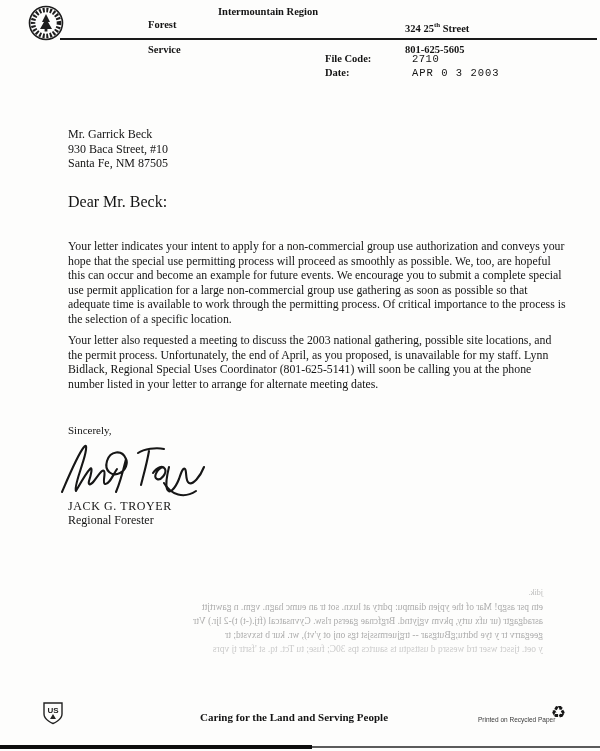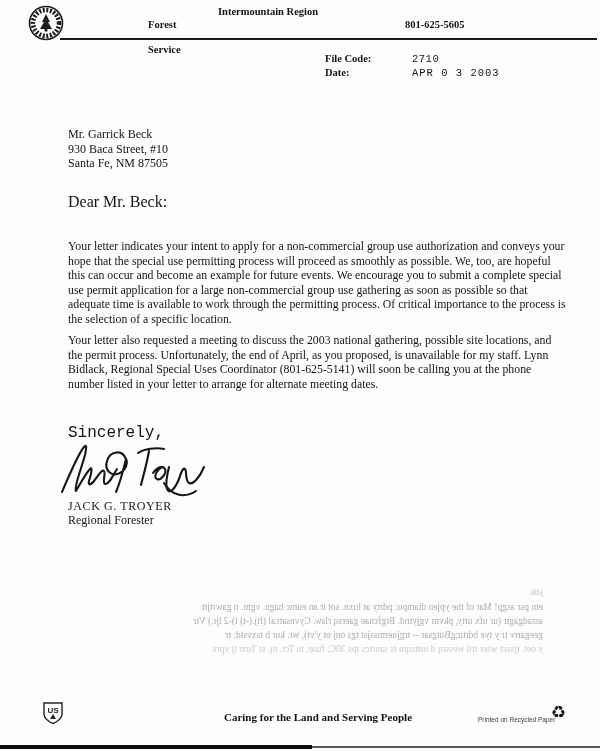--- a/index.html
+++ b/index.html
@@ -30,38 +30,38 @@
   .fc-value{top:53px;}
   .date-label{left:325px;top:67px;}
   .date-value{top:67px;letter-spacing:1px;}
   
   .recipient{position:absolute;left:68px;top:127px;font-size:12px;line-height:14.6px;}
   .salutation{position:absolute;left:68px;top:193px;font-size:16px;}
   .para{position:absolute;left:68px;width:498px;font-size:11.8px;line-height:14.6px;margin:0;text-align:left;}
   .p1{top:215px;}
   .p2{top:239px;}
   .p3{top:333px;}
-  .closing{position:absolute;left:68px;top:424px;font-size:16px;font-family:Liberation Mono, monospace;}
+  .closing{position:absolute;left:68px;top:424px;font-size:11px;}
   .signature{position:absolute;left:52px;top:438px;width:170px;height:62px;}
   .signer-name{position:absolute;left:68px;top:499px;font-size:12px;letter-spacing:.6px;}
   .signer-title{position:absolute;left:68px;top:513px;font-size:12px;}
   
   .bleed{
     position:absolute;left:38px;top:586px;width:505px;
     font-size:9.5px;line-height:14px;color:#9d9d9d;
     transform:scaleX(-1);
     filter:blur(.55px);
     opacity:.85;
     font-family:"Liberation Serif",serif;
   }
   .bleed .frag{font-size:8px;color:#b0b0b0;}
   .bleed .faint{color:#c2c2c2;}
   
   .fs-shield{position:absolute;left:42px;top:700px;width:22px;height:25px;}
-  .tagline{position:absolute;left:168px;top:711px;width:300px;text-align:center;font-weight:bold;font-size:11px;}
+  .tagline{position:absolute;left:144px;top:711px;width:300px;text-align:center;font-weight:bold;font-size:11px;}
   .recycled{position:absolute;left:478px;top:716px;font-family:"Liberation Sans",sans-serif;font-size:6.5px;color:#3a3a3a;}
   .recycle-icon{position:absolute;left:551px;top:702px;font-family:"DejaVu Sans",sans-serif;font-size:17px;font-weight:bold;color:#161616;}
   .bar-left{position:absolute;left:0;top:745px;width:312px;height:4px;background:#0d0d0d;}
   .bar-right{position:absolute;left:312px;top:746px;width:288px;height:2px;background:#5b5b5b;}
 </style>
 </head>
 <body>
 
 <div class="page">
 
@@ -72,20 +72,21 @@
     <path d="M18 9 L22 17 L20 17 L24 24 L12 24 L16 17 L14 17 Z" fill="#1d1d1d"></path>
     <rect x="16.6" y="23" width="2.8" height="3.5" fill="#1d1d1d"></rect>
   </svg>
 
   <div class="lh-col lh-service">
     <div>Forest</div>
     <div>Service</div>
   </div>
   <div class="lh-col lh-region">Intermountain Region</div>
   <div class="lh-col lh-addr">
+    <div><span>324 25</span><sup>th</sup><span> Street</span></div>
     <div>801-625-5605</div>
   </div>
   <div class="lh-rule"></div>
 
   <div class="meta-label fc-label">File Code:</div>
   <div class="meta-value fc-value">2710</div>
   <div class="meta-label date-label">Date:</div>
   <div class="meta-value date-value">APR 0 3 2003</div>
 
   <div class="recipient">

